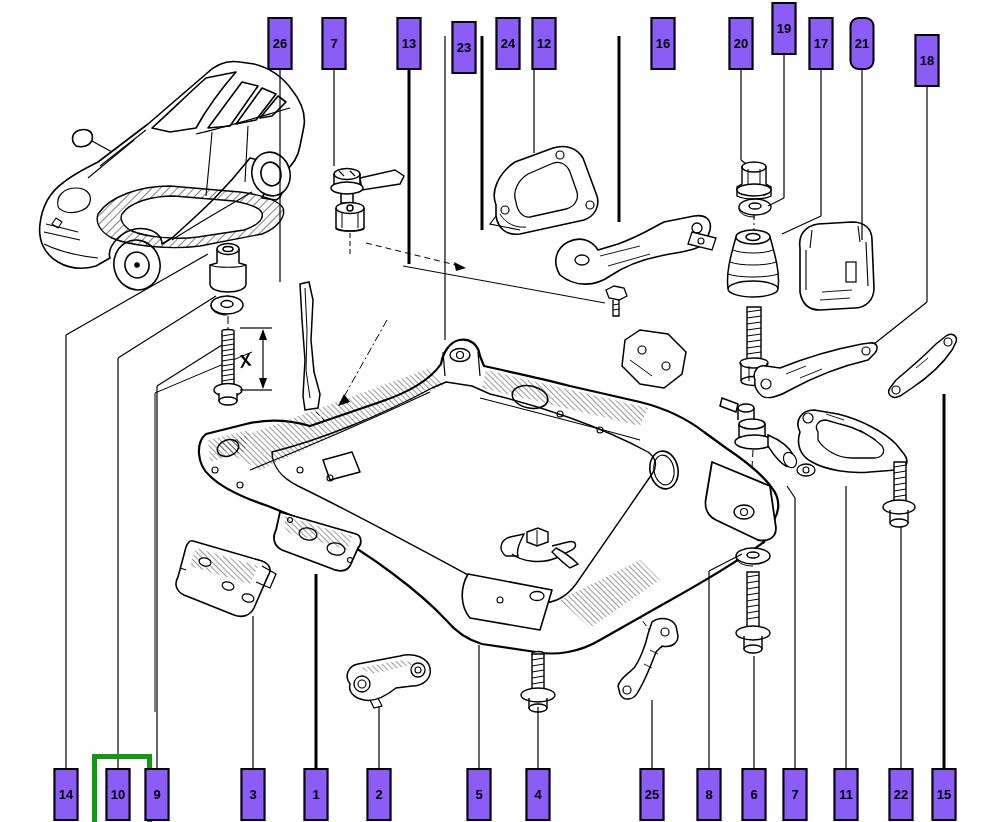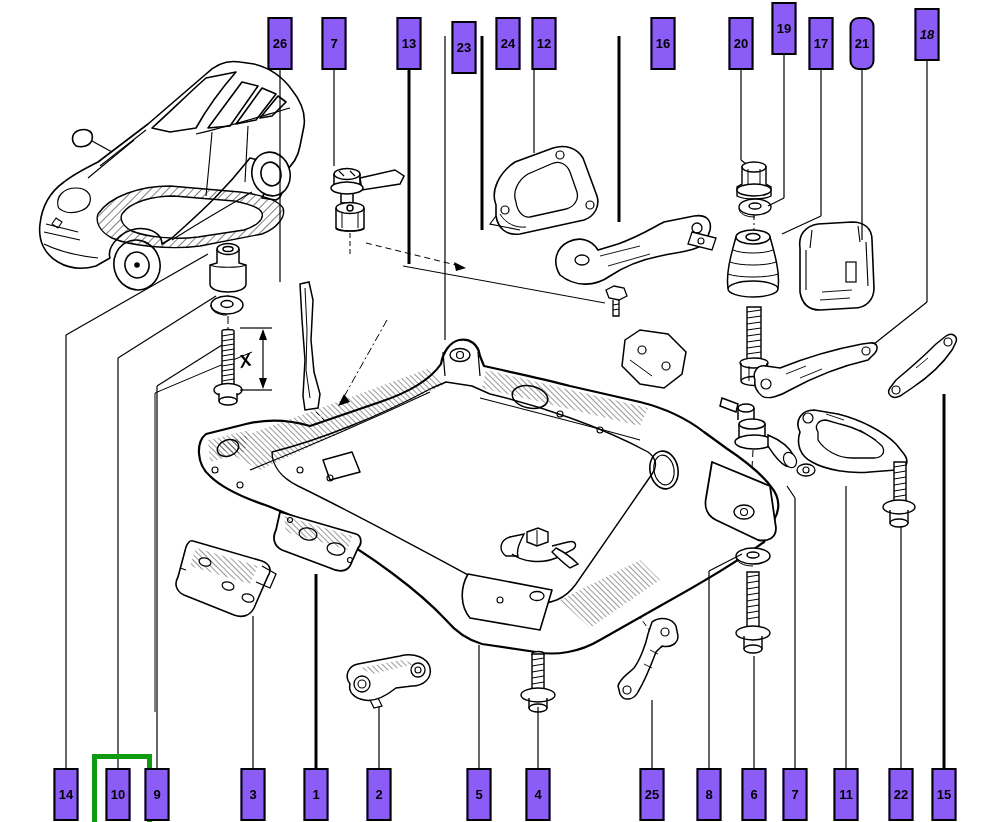--- a/index.html
+++ b/index.html
@@ -410,21 +410,21 @@
       <div class="callout" style="left: 334px; top: 17px;">7</div>
       <div class="callout" style="left: 409px; top: 17px; text-align: center;">13</div>
       <div class="callout" style="left: 445px; top: 21px; margin-left: 19px;">23</div>
       <div class="callout" style="left: 508px; top: 17px;">24</div>
       <div class="callout" style="left: 544px; top: 17px;">12</div>
       <div class="callout" style="left: 619px; top: 17px; margin-left: 44px;">16</div>
       <div class="callout" style="left: 741px; top: 17px;">20</div>
       <div class="callout" style="left: 784px; top: 2px;">19</div>
       <div class="callout" style="left: 821px; top: 17px;">17</div>
       <div class="callout" style="left: 862px; top: 17px; border-radius: 9px;">21</div>
-      <div class="callout" style="left: 927px; top: 8px; font-style: italic;">18</div>
+      <div class="callout" style="left: 927px; top: 34px;">18</div>
       <div class="callout" style="left: 66px; top: 768px;">14</div>
       <div class="callout" style="left: 118px; top: 768px;">10</div>
       <div class="callout" style="left: 157px; top: 768px;">9</div>
       <div class="callout" style="left: 253px; top: 768px;">3</div>
       <div class="callout" style="left: 316px; top: 768px;">1</div>
       <div class="callout" style="left: 379px; top: 768px;">2</div>
       <div class="callout" style="left: 479px; top: 768px;">5</div>
       <div class="callout" style="left: 538px; top: 768px;">4</div>
       <div class="callout" style="left: 652px; top: 768px;">25</div>
       <div class="callout" style="left: 709px; top: 768px;">8</div>

